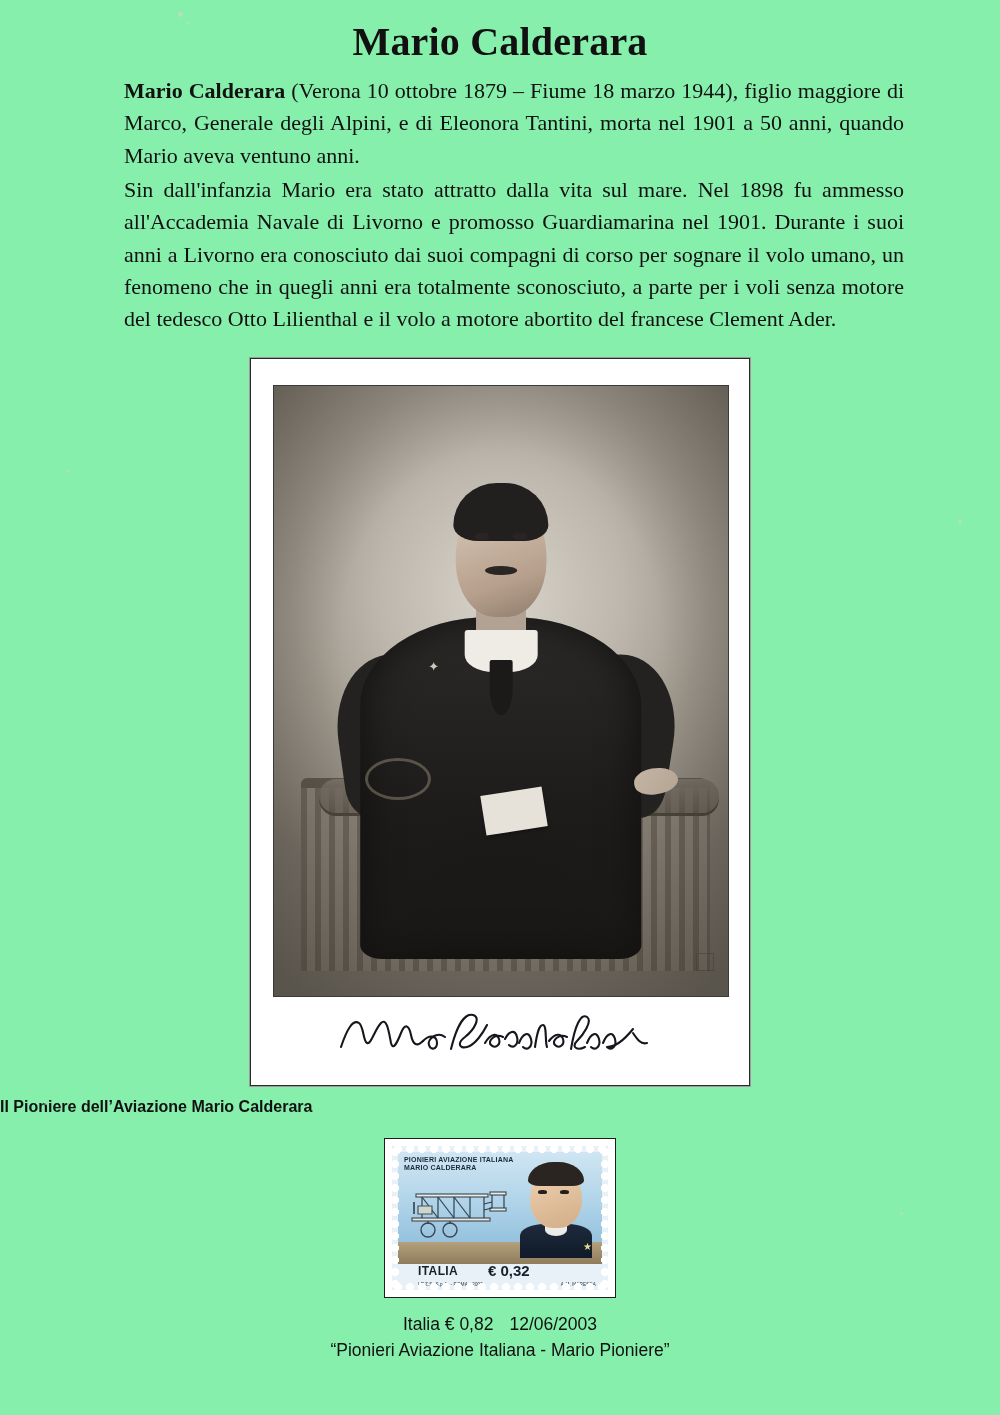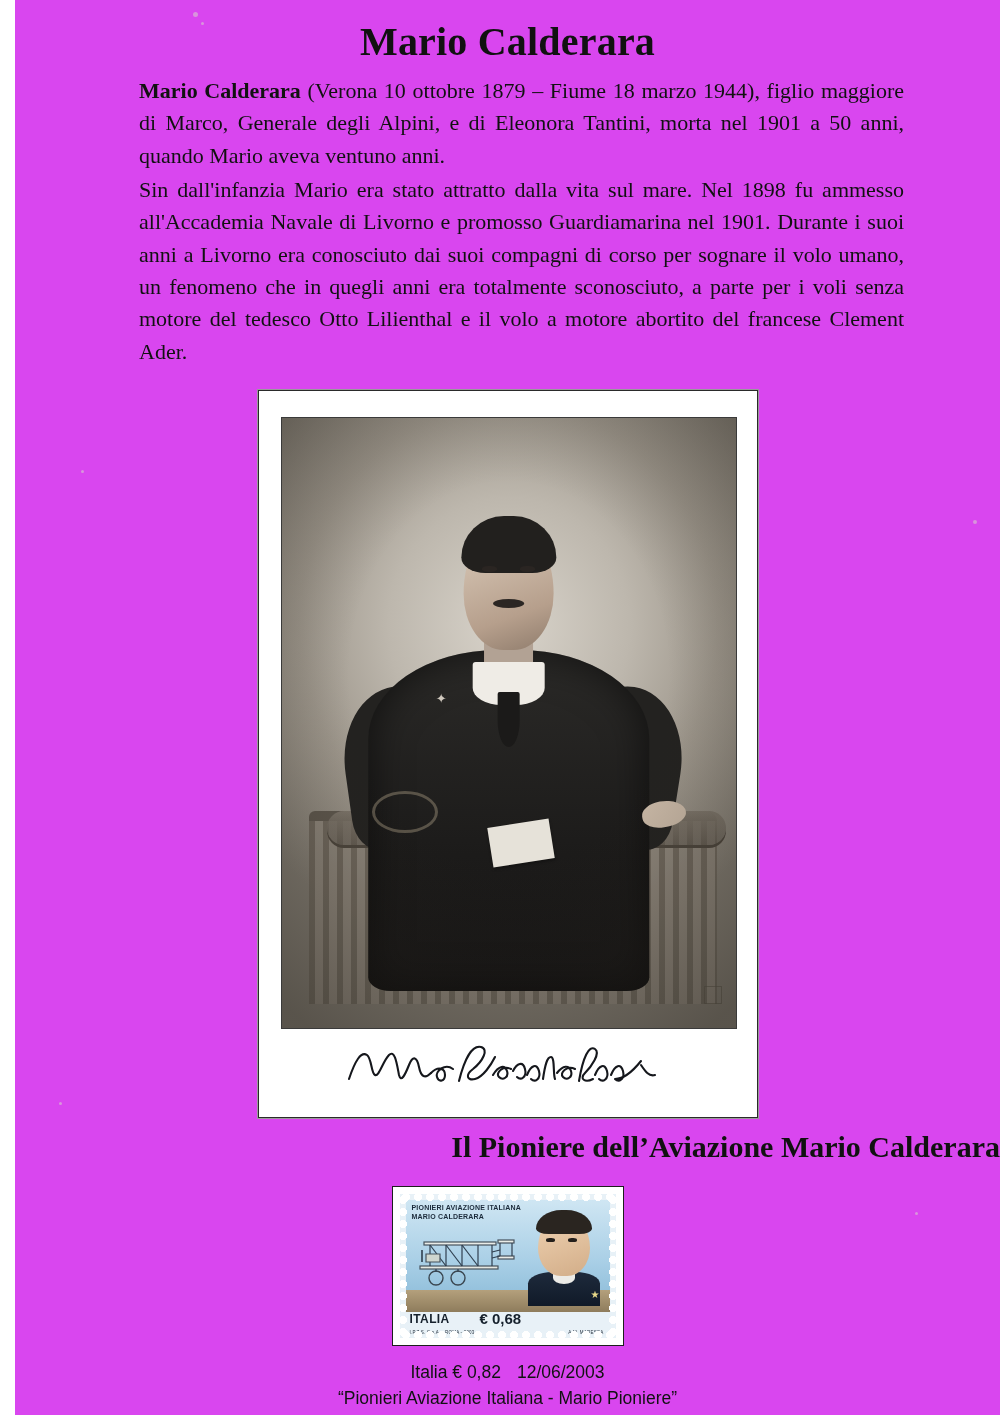--- a/index.html
+++ b/index.html
@@ -11,22 +11,21 @@
     width: 1000px;
     height: 1415px;
     position: relative;
     font-family: "Liberation Serif", serif;
     color: #111;
     overflow: hidden;
   }
   .page {
     position: absolute;
     inset: 0;
-    background: #d946ef;
-    margin-left: 15px;
+    background: #86efac;
   }
   
   .speck {
     position: absolute;
     background: #d8d4cc;
     border-radius: 50%;
     opacity: .55;
   }
 
   .title {
@@ -243,25 +242,25 @@
     height: 74px;
     position: relative;
   }
   .signature svg {
     position: absolute;
     left: 60px;
     top: 6px;
   }
 
   .caption {
-    text-align: right;
+    text-align: left;
     font-weight: bold;
-    font-size: 30px;
+    font-size: 16px;
     margin: 12px 0 0 0;
-    font-family: Liberation Serif, serif;
+    font-family: Liberation Sans, sans-serif;
   }
 
   
   .stamp-outer {
     margin: 22px auto 0 auto;
     width: 232px;
     border: 1px solid #1d1d1d;
     background: #ffffff;
     padding: 7px;
     box-sizing: border-box;
@@ -346,21 +345,21 @@
     font-family: "Liberation Sans", sans-serif;
     font-size: 7px;
     font-weight: bold;
     line-height: 1.25;
     color: #1b2a3a;
     letter-spacing: .2px;
     text-transform: uppercase;
   }
   .stamp-bottom {
     position: absolute;
-    left: 6px; right: 6px; bottom: 4px; height: 24px;
+    left: 22px; right: 6px; bottom: 4px; height: 24px;
   }
   .stamp-country {
     position: absolute; left: 4px; top: 2px;
     font-family: "Liberation Sans", sans-serif;
     font-weight: bold; font-size: 12px; color: #15202c;
     letter-spacing: .4px;
   }
   .stamp-value {
     position: absolute; left: 74px; top: 0px;
     font-family: "Liberation Sans", sans-serif;
@@ -500,21 +499,21 @@
         <div class="sp-star">★</div>
       </div>
 
       <div class="stamp-top-text">
         <div>PIONIERI AVIAZIONE ITALIANA</div>
         <div>MARIO CALDERARA</div>
       </div>
 
       <div class="stamp-bottom">
         <span class="stamp-country">ITALIA</span>
-        <span class="stamp-value">€ 0,68</span>
+        <span class="stamp-value">€ 0,32</span>
         <span class="stamp-imprint-l">I.P.Z.S. S.p.A. - ROMA - 2003</span>
         <span class="stamp-imprint-r">A.M. MARESCA</span>
       </div>
 
       <div class="stamp-perf-t"></div>
       <div class="stamp-perf-b"></div>
       <div class="stamp-perf-l"></div>
       <div class="stamp-perf-r"></div>
     </div>
   </div>

